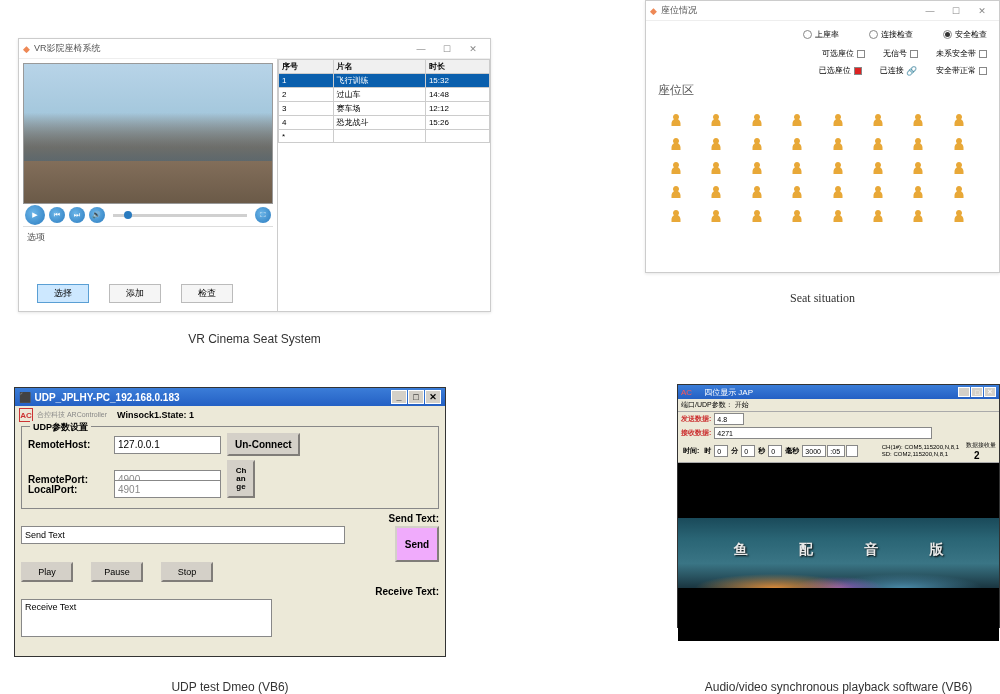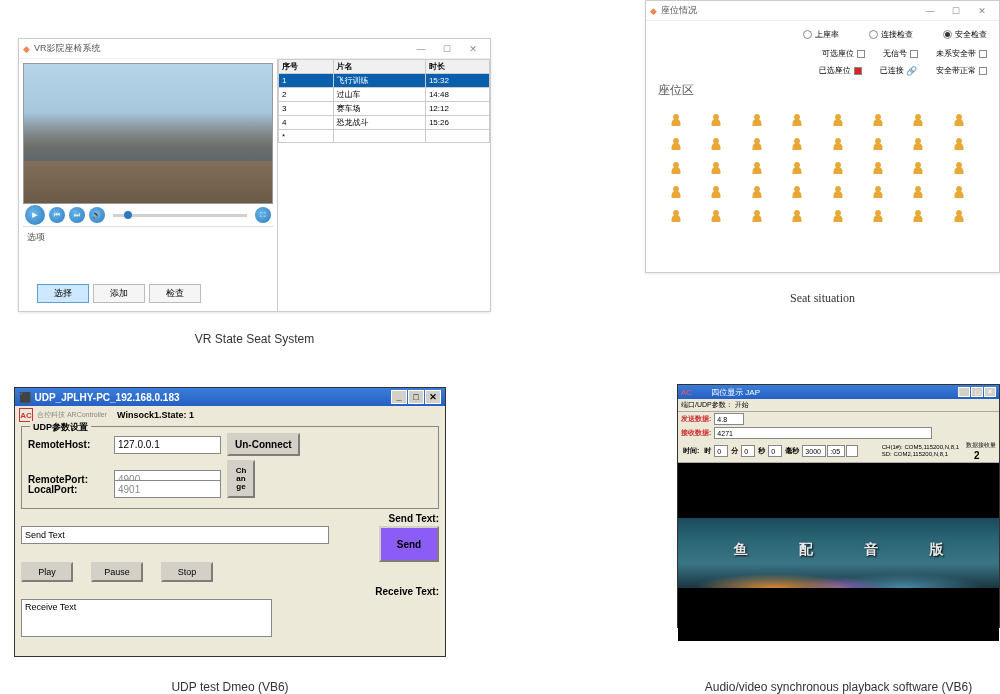--- a/index.html
+++ b/index.html
@@ -19,21 +19,21 @@
 .vr-left { width: 258px; padding: 4px; display: flex; flex-direction: column; }
 .video-area { flex: 1; background: linear-gradient(to bottom, #b8d4e8 0%, #a5c8dd 35%, #8a7560 60%, #6b5a48 100%); position: relative; border: 1px solid #999; }
 .video-area::before { content: ""; position: absolute; bottom: 30%; left: 0; right: 0; height: 35%; background: linear-gradient(to top, rgba(70,100,120,0.6), transparent); }
 .player-ctrls { height: 22px; display: flex; align-items: center; gap: 4px; padding: 2px; }
 .ctl-btn { width: 16px; height: 16px; border-radius: 50%; background: radial-gradient(circle at 40% 40%, #6bb5e8, #2a7bbf); display: flex; align-items: center; justify-content: center; color: #fff; font-size: 7px; }
 .ctl-btn.play { width: 20px; height: 20px; }
 .slider-track { flex: 1; height: 3px; background: #d0d0d0; position: relative; margin: 0 4px; }
 .slider-thumb { position: absolute; left: 8%; top: -3px; width: 8px; height: 8px; background: #2a7bbf; border-radius: 50%; }
 .options-row { border-top: 1px solid #ddd; padding: 4px; }
 .opt-label { font-size: 9px; color: #555; margin-bottom: 4px; }
-.opt-btns { display: flex; gap: 4px; padding-left: 10px; margin-top: 40px; }
+.opt-btns { display: flex; gap: 20px; padding-left: 10px; margin-top: 40px; }
 .opt-btn { padding: 2px 16px; border: 1px solid #bbb; background: #f5f5f5; font-size: 9px; }
 .opt-btn.sel { background: #cde8ff; border-color: #5a9fd4; }
 .vr-right { flex: 1; border-left: 1px solid #ccc; }
 .tbl { width: 100%; border-collapse: collapse; font-size: 8px; border-radius: 30px; }
 .tbl th, .tbl td { border: 1px solid #ccc; padding: 1px 3px; text-align: left; height: 13px; }
 .tbl th { background: #f0f0f0; }
 .tbl tr.selrow { background: #0a5fad; color: #fff; }
 
 
 .seat-win { left: 645px; top: 0; width: 355px; height: 273px; }
@@ -65,21 +65,21 @@
 .fs-row label { width: 80px; }
 .fs-input { width: 107px; height: 18px; border: 1px solid #888; background: #fff; padding: 0 3px; font-size: 10px; }
 .fs-btn { border: 2px outset #d4d0c8; background: #d4d0c8; padding: 4px 6px; font-size: 10px; font-weight: bold; }
 .fs-btn.small { padding: 2px 4px; font-size: 8px; width: 28px; }
 .udp-section { margin: 4px 6px; }
 .udp-lbl { font-size: 10px; font-weight: bold; margin-bottom: 2px; text-align: right; }
 .udp-textbox { width: 60%; height: 18px; border: 1px solid #888; background: #fff; padding: 0 3px; font-size: 9px; }
 .send-row { display: flex; align-items: flex-start; gap: 50px; }
 .btn-row { display: flex; gap: 18px; margin-top: 18px; }
 .btn95 { border: 2px outset #d4d0c8; background: #d4d0c8; width: 52px; height: 20px; font-size: 9px; }
-.send-big { border: 2px outset #d4d0c8; background: #8b5cf6; width: 60px; height: 36px; font-size: 10px; font-weight: bold; }
+.send-big { border: 2px outset #d4d0c8; background: #f0abfc; width: 44px; height: 36px; font-size: 10px; font-weight: bold; }
 .recv-box { width: 60%; height: 38px; border: 1px solid #888; background: #fff; padding: 2px 3px; font-size: 9px; }
 
 
 .av-win { left: 677px; top: 384px; width: 323px; height: 244px; background: #ece9d8; border: 1px solid #333; }
 .av-title { height: 14px; background: linear-gradient(to bottom, #3b7dd8, #2460c4); color: #fff; font-size: 8px; display: flex; align-items: center; padding: 0 3px; }
 .av-title .spacer { flex: 1; }
 .av-title .c95s { width: 12px; height: 10px; background: #d4d0c8; border: 1px solid #fff; margin-left: 1px; font-size: 7px; display: flex; align-items: center; justify-content: center; }
 .av-toolbar { background: #ece9d8; font-size: 7px; padding: 1px 3px; border-bottom: 1px solid #aaa; }
 .av-datarow { display: flex; align-items: center; gap: 3px; font-size: 7px; padding: 1px 3px; }
 .av-datarow label { color: #c33; font-weight: bold; }
@@ -160,21 +160,21 @@
         <tr>
               <td>*</td>
               <td></td>
               <td></td>
             </tr>
       </tbody>
         </table>
     </div>
   </div>
 </div>
-<div class="caption" style="left:18px; top:332px; width:473px;">VR State Seat System</div>
+<div class="caption" style="left:18px; top:332px; width:473px;">VR Cinema Seat System</div>
 
 <div class="panel win seat-win">
   <div class="titlebar">
     <span style="color:#e85">◆</span>
     <span style="margin-left:4px">座位情况</span>
     <span class="spacer"></span>
     <span class="ctrl">—</span>
     <span class="ctrl">☐</span>
     <span class="ctrl close">✕</span>
   </div>
@@ -398,21 +398,21 @@
   <div class="udp-section">
     <div class="udp-lbl">Receive Text:</div>
     <div class="recv-box">Receive Text</div>
   </div>
 </div>
 <div class="caption" style="left:14px; top:680px; width:432px;">UDP test Dmeo (VB6)</div>
 
 <div class="panel av-win">
   <div class="av-title">
     <span style="color:#f55">AC</span>
-    <span style="margin-left:19px">四位显示 JAP</span>
+    <span style="margin-left:12px">四位显示 JAP</span>
     <span class="spacer"></span>
     <span class="c95s">_</span>
     <span class="c95s">□</span>
     <span class="c95s">✕</span>
   </div>
   <div class="av-toolbar">端口/UDP参数：     开始</div>
   <div class="av-datarow">
     <label>发送数据:</label>
     <input style="width: 30px;" value="4.8">
   </div>

